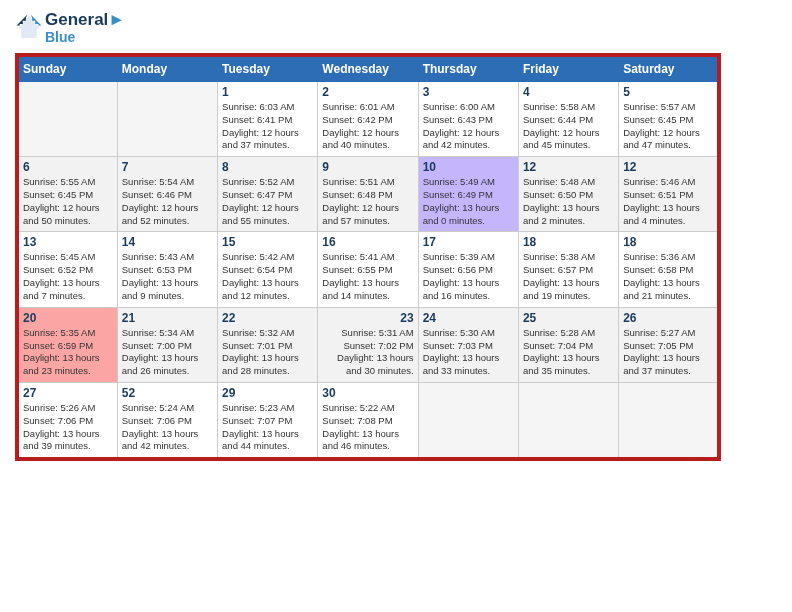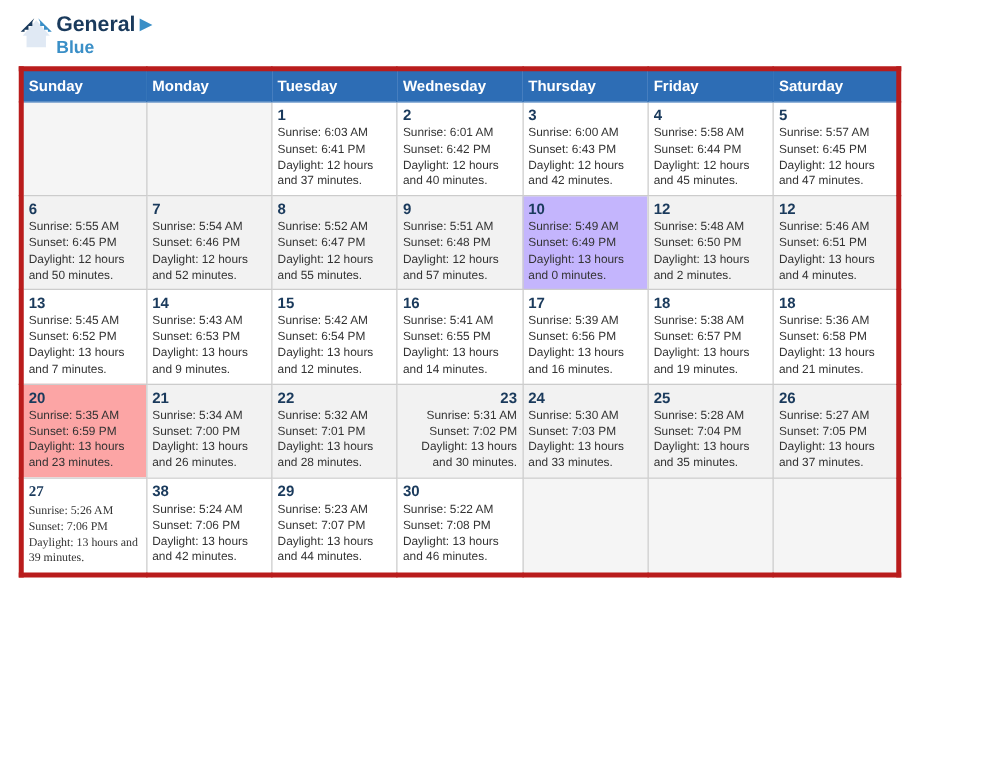--- a/index.html
+++ b/index.html
@@ -231,26 +231,26 @@
           <td style="background: rgb(242, 242, 242);">
             <span class="day-num">25</span>
             <div class="day-info">Sunrise: 5:28 AM<br>Sunset: 7:04 PM<br>Daylight: 13 hours and 35 minutes.</div>
           </td>
           <td style="background: rgb(242, 242, 242);">
             <span class="day-num">26</span>
             <div class="day-info">Sunrise: 5:27 AM<br>Sunset: 7:05 PM<br>Daylight: 13 hours and 37 minutes.</div>
           </td>
         </tr>
         <tr>
-          <td style="background: rgb(255, 255, 255); font-family: Liberation Serif, serif;">
+          <td style="background: rgb(255, 255, 255);">
             <span class="day-num">27</span>
             <div class="day-info">Sunrise: 5:26 AM<br>Sunset: 7:06 PM<br>Daylight: 13 hours and 39 minutes.</div>
           </td>
           <td style="background: rgb(255, 255, 255);">
-            <span class="day-num">38</span>
+            <span class="day-num">52</span>
             <div class="day-info">Sunrise: 5:24 AM<br>Sunset: 7:06 PM<br>Daylight: 13 hours and 42 minutes.</div>
           </td>
           <td style="background: rgb(255, 255, 255);">
             <span class="day-num">29</span>
             <div class="day-info">Sunrise: 5:23 AM<br>Sunset: 7:07 PM<br>Daylight: 13 hours and 44 minutes.</div>
           </td>
           <td style="background: rgb(255, 255, 255);">
             <span class="day-num">30</span>
             <div class="day-info">Sunrise: 5:22 AM<br>Sunset: 7:08 PM<br>Daylight: 13 hours and 46 minutes.</div>
           </td>

